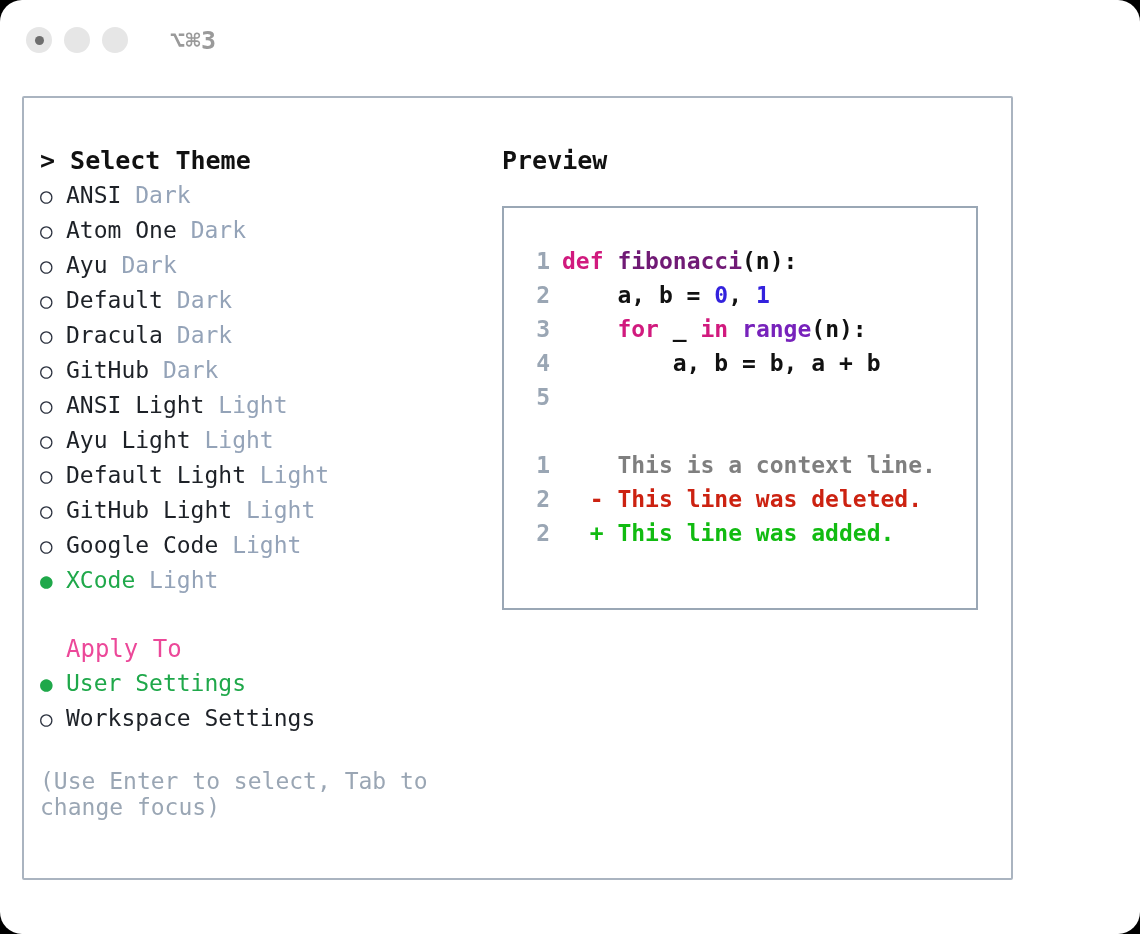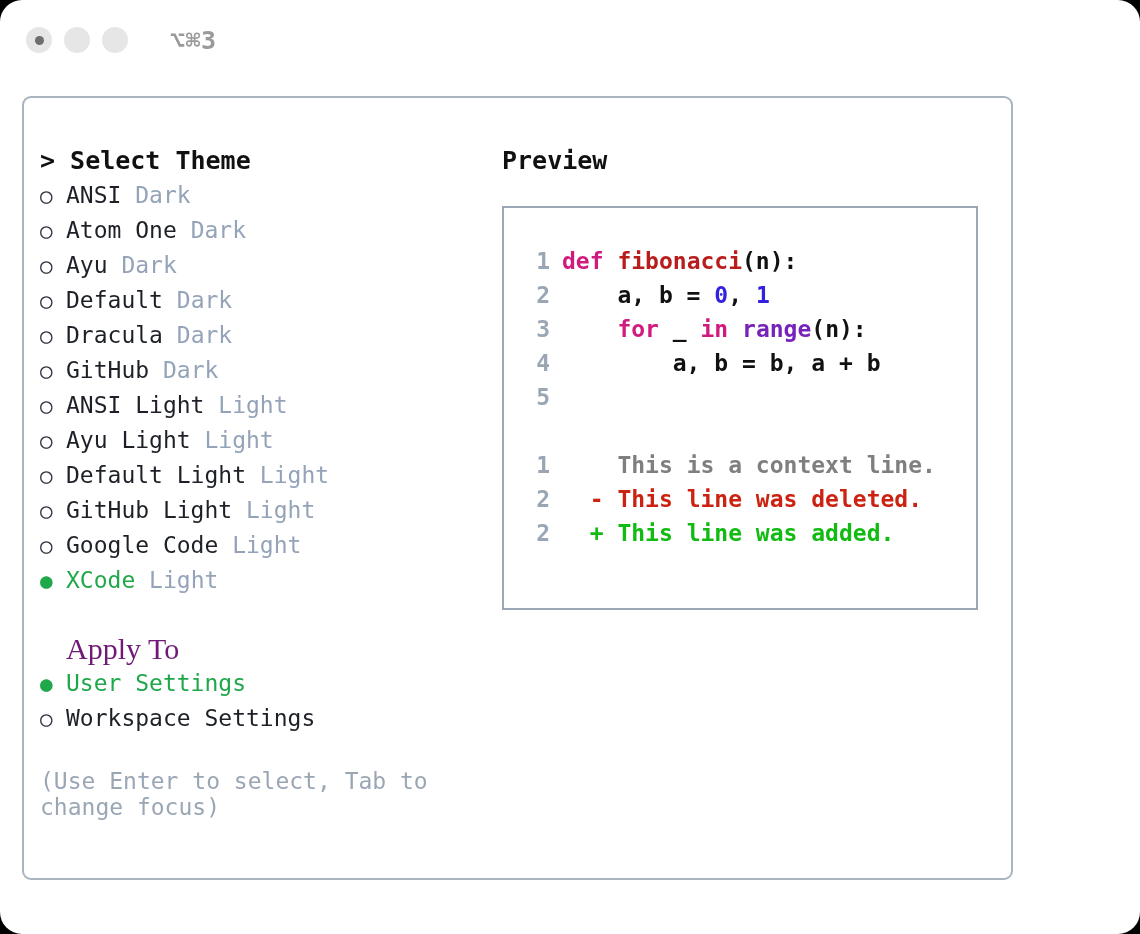--- a/index.html
+++ b/index.html
@@ -46,21 +46,21 @@
     font-weight: bold;
     color: #9a9a9a;
     letter-spacing: 0.5px;
   }
   
   .panel {
     position: absolute;
     left: 22px; top: 96px;
     width: 991px; height: 784px;
     border: 2px solid #aab4c0;
-    border-radius: 9px;
+    border-radius: 2px;
     background: #ffffff;
   }
   .panel-inner {
     position: relative;
     width: 100%; height: 100%;
     padding: 46px 0 0 14px;
   }
   
   .left-col {
     position: absolute;
@@ -85,26 +85,25 @@
     width: 26px;
     flex: 0 0 26px;
     color: #2d3340;
     font-size: 21px;
   }
   .marker.sel { color: #1fa84a; font-size: 21px; }
   .opt-name { color: #1d2127; }
   .opt-row.selected .opt-name { color: #1fa84a; }
   .opt-mode { color: #94a3b8; }
   .apply-title {
-    font-size: 30px;
-    color: #701a75;
+    font-size: 24px;
+    color: #ec4899;
     line-height: 34px;
     padding-left: 26px;
     white-space: pre;
-    font-family: Liberation Serif, serif;
   }
   .spacer-md { height: 34px; }
   .hint {
     margin-top: 32px;
     font-size: 23px;
     color: #9aa6b4;
     line-height: 26px;
     width: 420px;
     white-space: pre-wrap;
   }
@@ -137,21 +136,21 @@
   }
   .ln {
     width: 28px;
     flex: 0 0 28px;
     text-align: right;
     color: #9aa6b4;
     margin-right: 12px;
   }
   .code-gap { height: 34px; }
   .tok-kw   { color: #d11a7e; }
-  .tok-fn   { color: #b91c1c; margin-top: 28px; }
+  .tok-fn   { color: #701a75; margin-top: 28px; }
   .tok-call { color: #7722bb; }
   .tok-num  { color: #3322dd; }
   .tok-txt  { color: #111111; }
   .diff-ctx { color: #7f7f7f; }
   .diff-del { color: #cc2211; }
   .diff-add { color: #11bb11; }
 </style>
 </head>
 <body>
 

